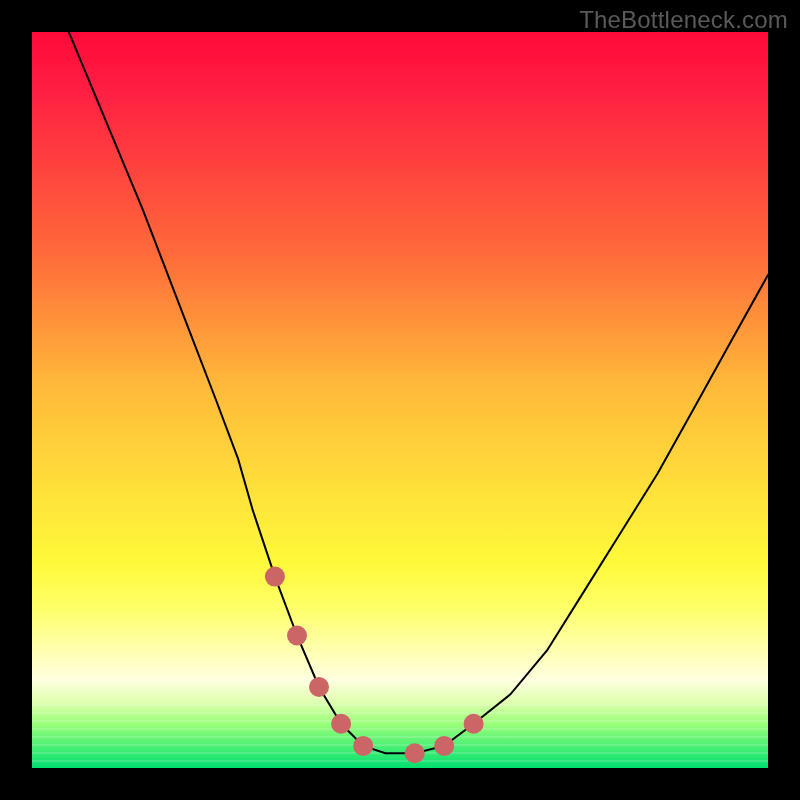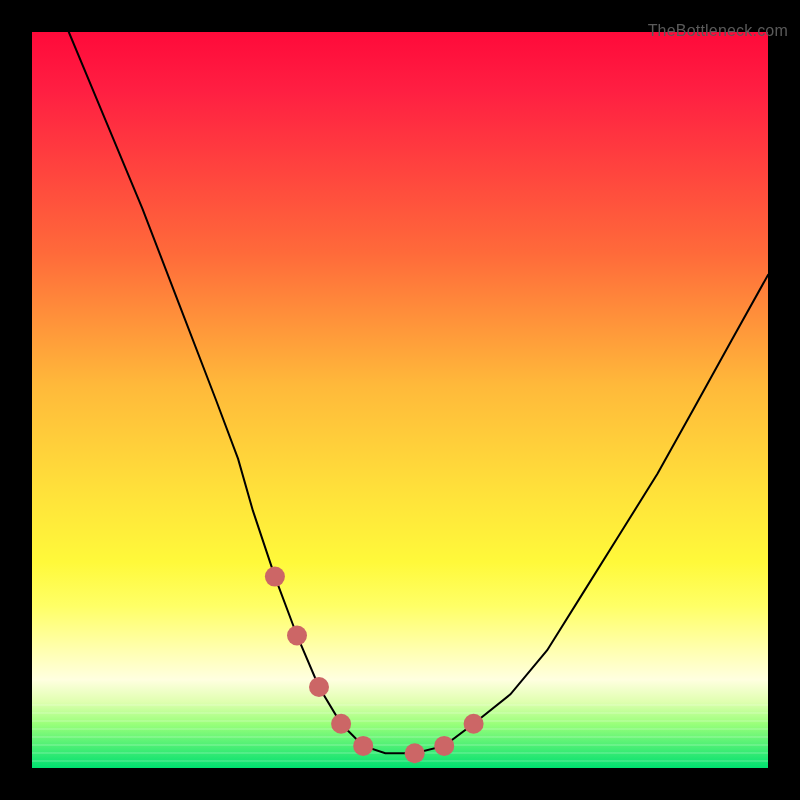--- a/index.html
+++ b/index.html
@@ -68,23 +68,22 @@
     top: 0;
     left: 0;
     width: 100%;
     height: 100%;
   }
   .watermark {
     position: absolute;
     top: 6px;
     right: 12px;
     color: #5a5a5a;
-    font-size: 16px;
+    font-size: 24px;
     letter-spacing: 0.2px;
-    margin-top: 16px;
   }
 </style>
 </head>
 <body>
 
 <div class="frame">
   <div class="plot">
     <div class="gradient"></div>
     <svg class="curve" viewBox="0 0 736 736" preserveAspectRatio="none">
       <g>

